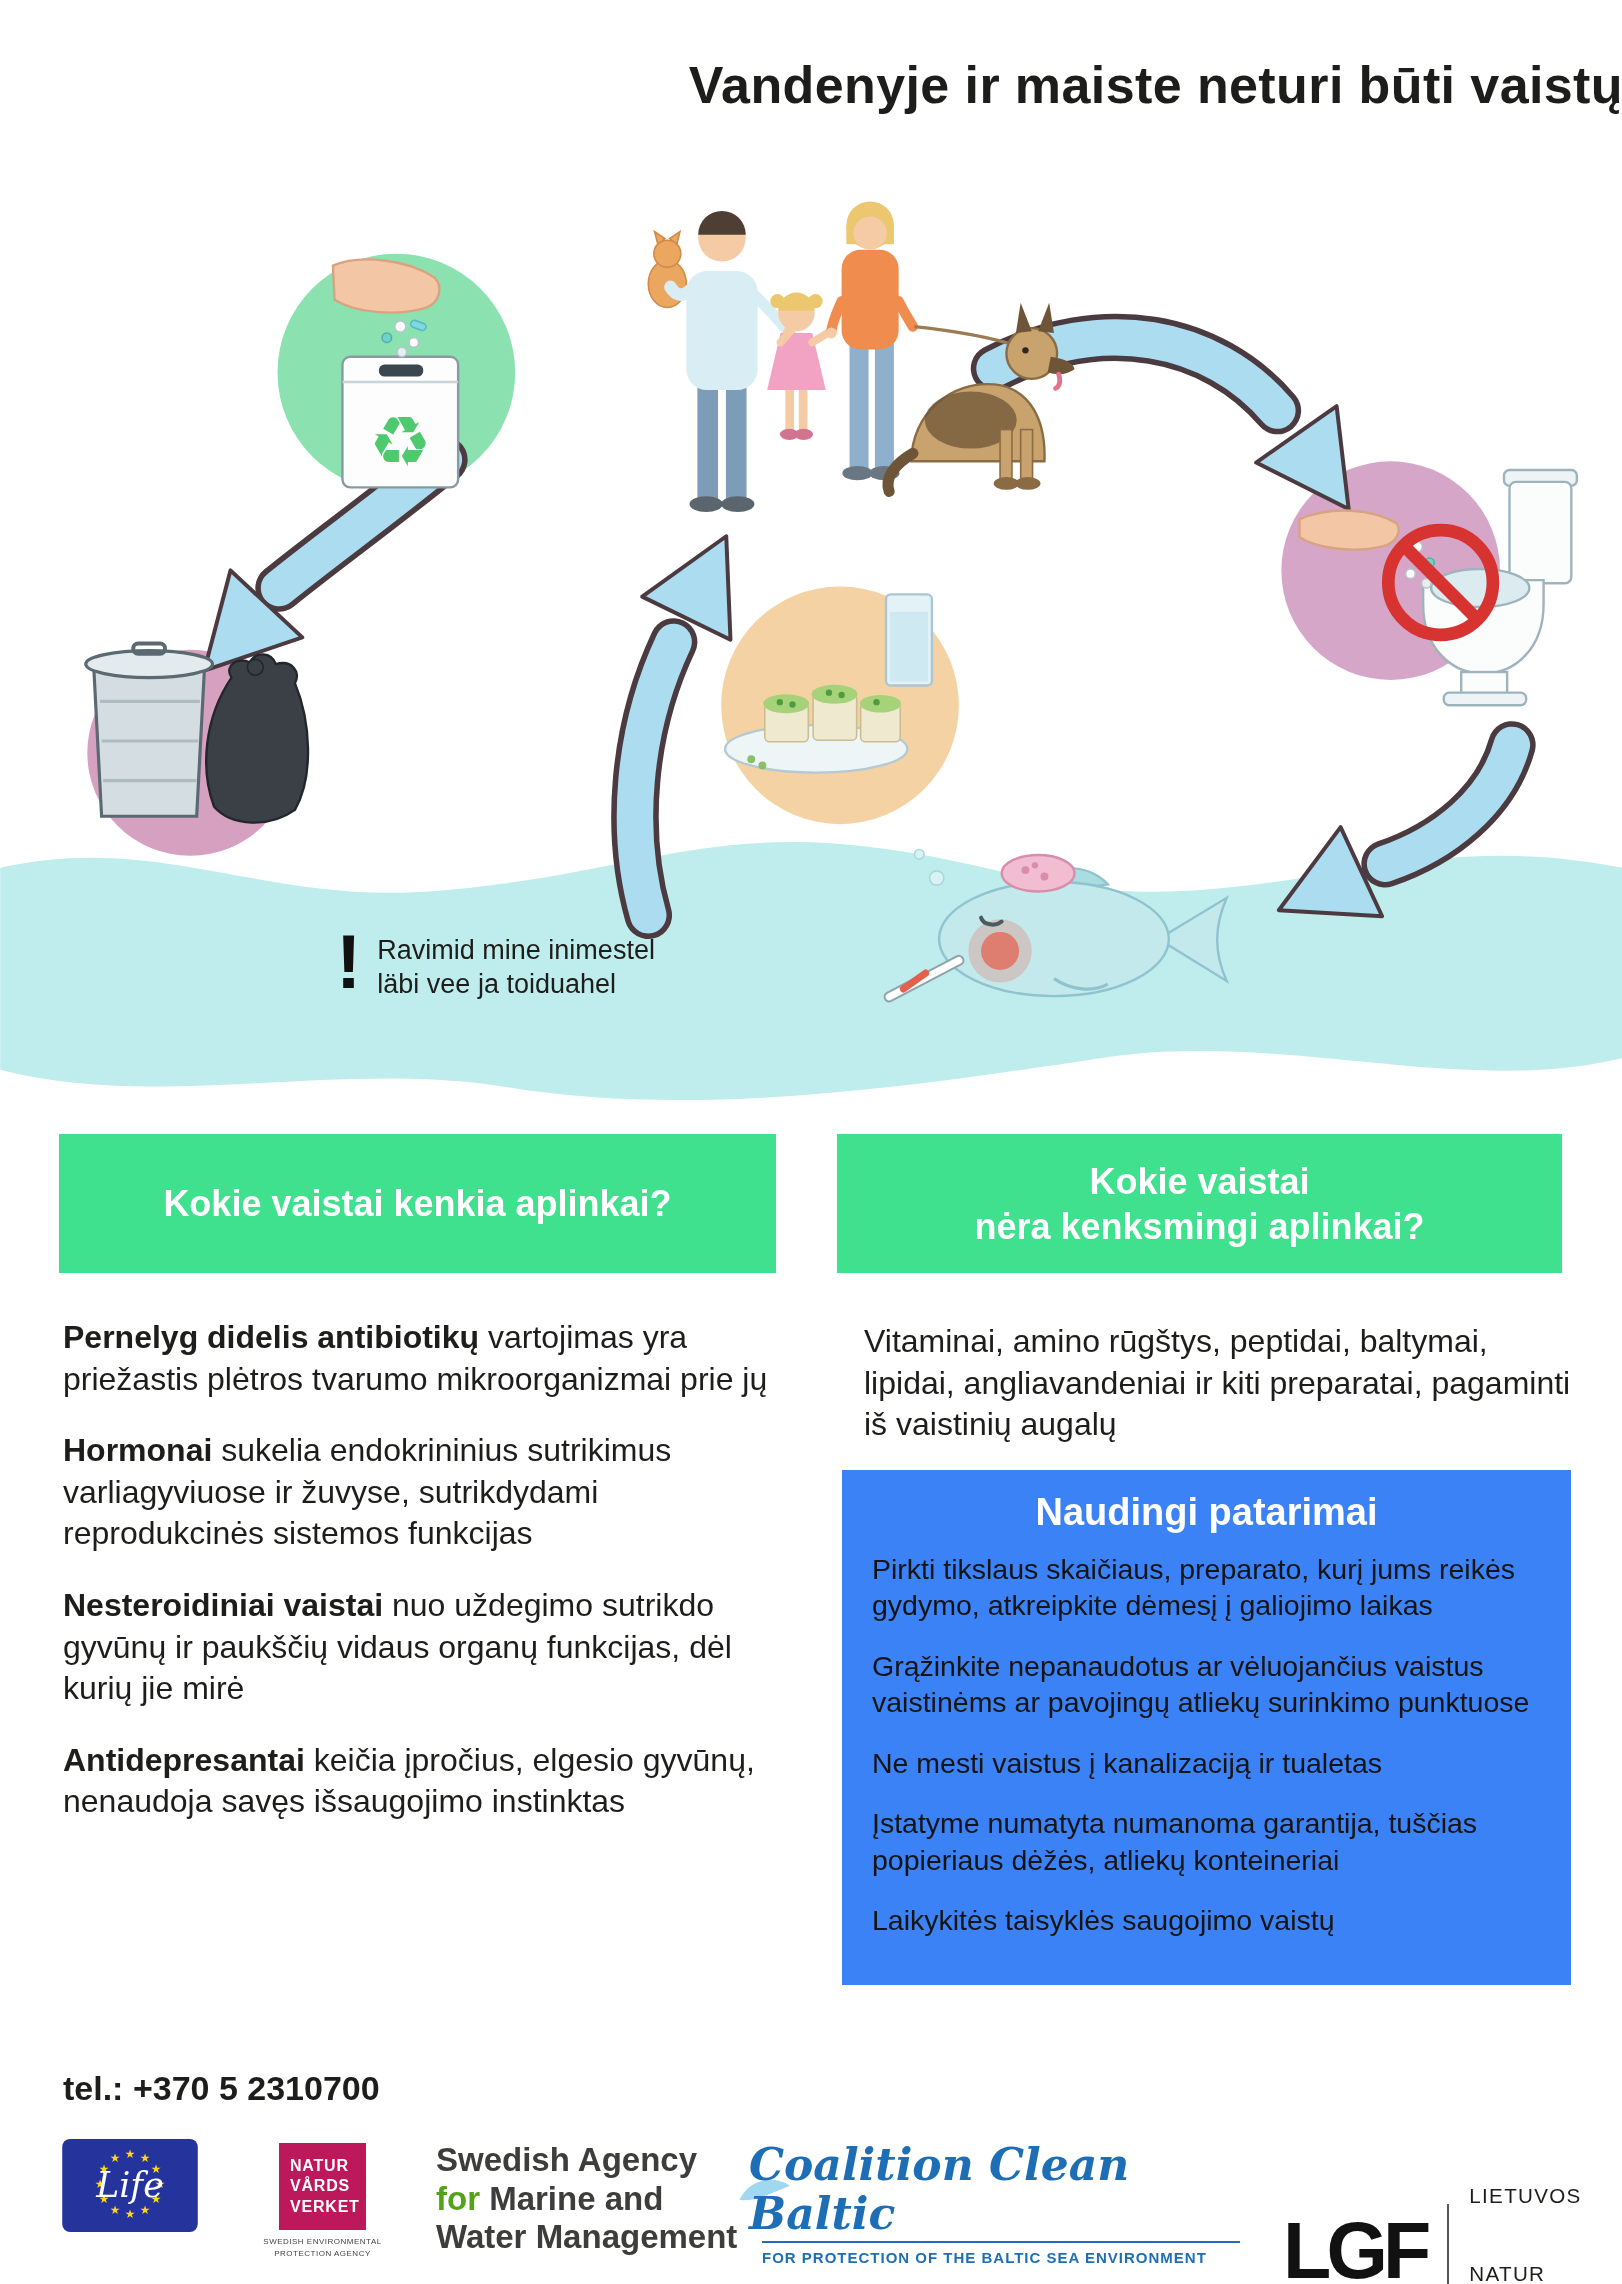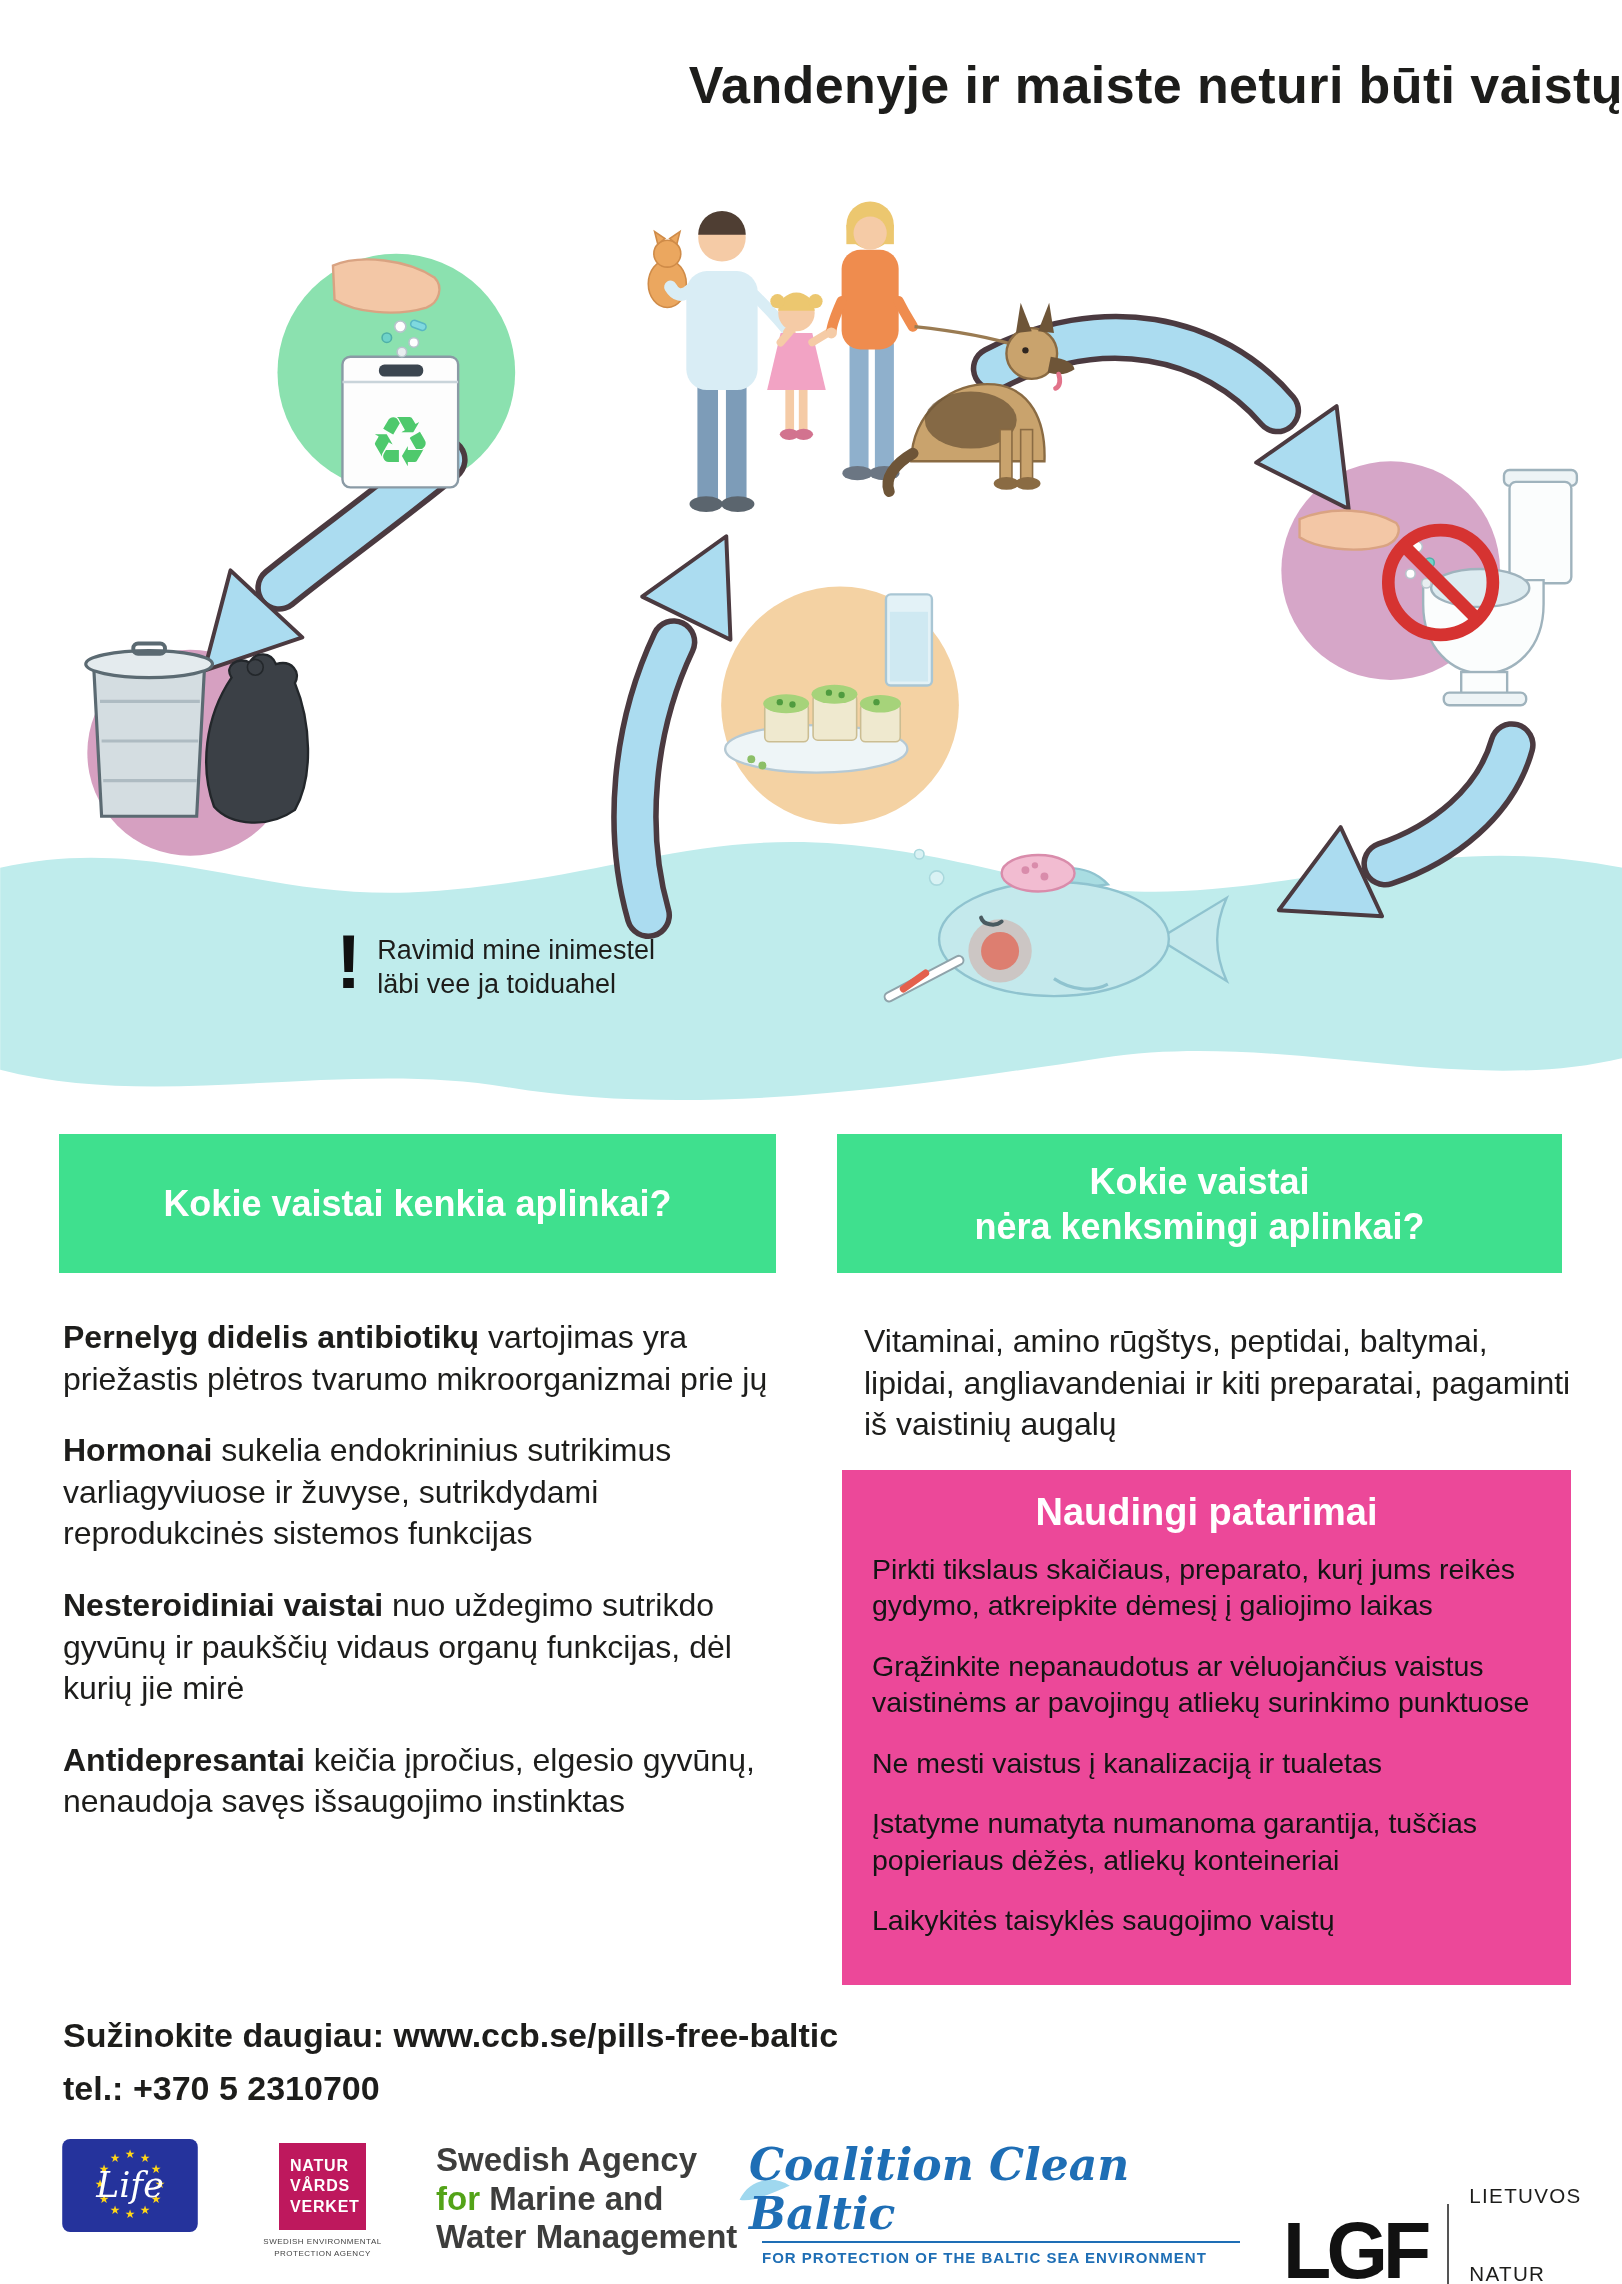--- a/index.html
+++ b/index.html
@@ -23,21 +23,21 @@
   .header-left  { left:59px;  top:1134px; width:717px; height:139px; }
   .header-right { left:837px; top:1134px; width:725px; height:139px; }
 
   .left-col { position:absolute; left:63px; top:1317px; width:725px; }
   .left-col p { font-size:32px; line-height:1.3; margin-bottom:30px; }
   .left-col strong { font-weight:bold; }
 
   .right-intro { position:absolute; left:864px; top:1321px; width:709px; font-size:32px; line-height:1.3; }
 
   .tips-box { position:absolute; left:842px; top:1470px; width:729px; height:515px;
-              background:#ec4899; padding:20.6px 30px 8px 30px; }
+              background:#3b82f6; padding:20.6px 30px 8px 30px; }
   .tips-header { text-align:center; color:#ffffff; font-weight:bold; font-size:38px; margin-bottom:17.4px; }
   .tips-box p { font-size:28.5px; line-height:1.28; margin-bottom:24px; color:#141414; }
 
   .footer-more { position:absolute; left:63px; top:2016px; font-size:34px; font-weight:bold; }
   .footer-tel  { position:absolute; left:63px; top:2069px; font-size:34px; font-weight:bold; }
 
   .logos { position:absolute; left:0; top:2127px; width:1623px; height:143px; }
 
   .logo-eu { position:absolute; left:62px; top:12px; }
 
@@ -292,21 +292,20 @@
 
   <div class="tips-box">
     <div class="tips-header">Naudingi patarimai</div>
     <p>Pirkti tikslaus skaičiaus, preparato, kurį jums reikės gydymo, atkreipkite dėmesį į galiojimo laikas</p>
     <p>Grąžinkite nepanaudotus ar vėluojančius vaistus vaistinėms ar pavojingų atliekų surinkimo punktuose</p>
     <p>Ne mesti vaistus į kanalizaciją ir tualetas</p>
     <p>Įstatyme numatyta numanoma garantija, tuščias popieriaus dėžės, atliekų konteineriai</p>
     <p>Laikykitės taisyklės saugojimo vaistų</p>
   </div>
 
-  <p class="footer-more">Sužinokite daugiau: www.ccb.se/pills-free-baltic</p>
   <p class="footer-tel">tel.: +370 5 2310700</p>
 
   <div class="logos">
 
     <div class="logo-eu">
       <svg width="136" height="93" viewBox="0 0 172 118">
         <rect x="0" y="0" width="172" height="118" rx="10" fill="#25339c"></rect>
         <g fill="#ffd617" font-size="15" text-anchor="middle">
           <text x="86" y="24">★</text>
             <text x="105" y="29">★</text>

